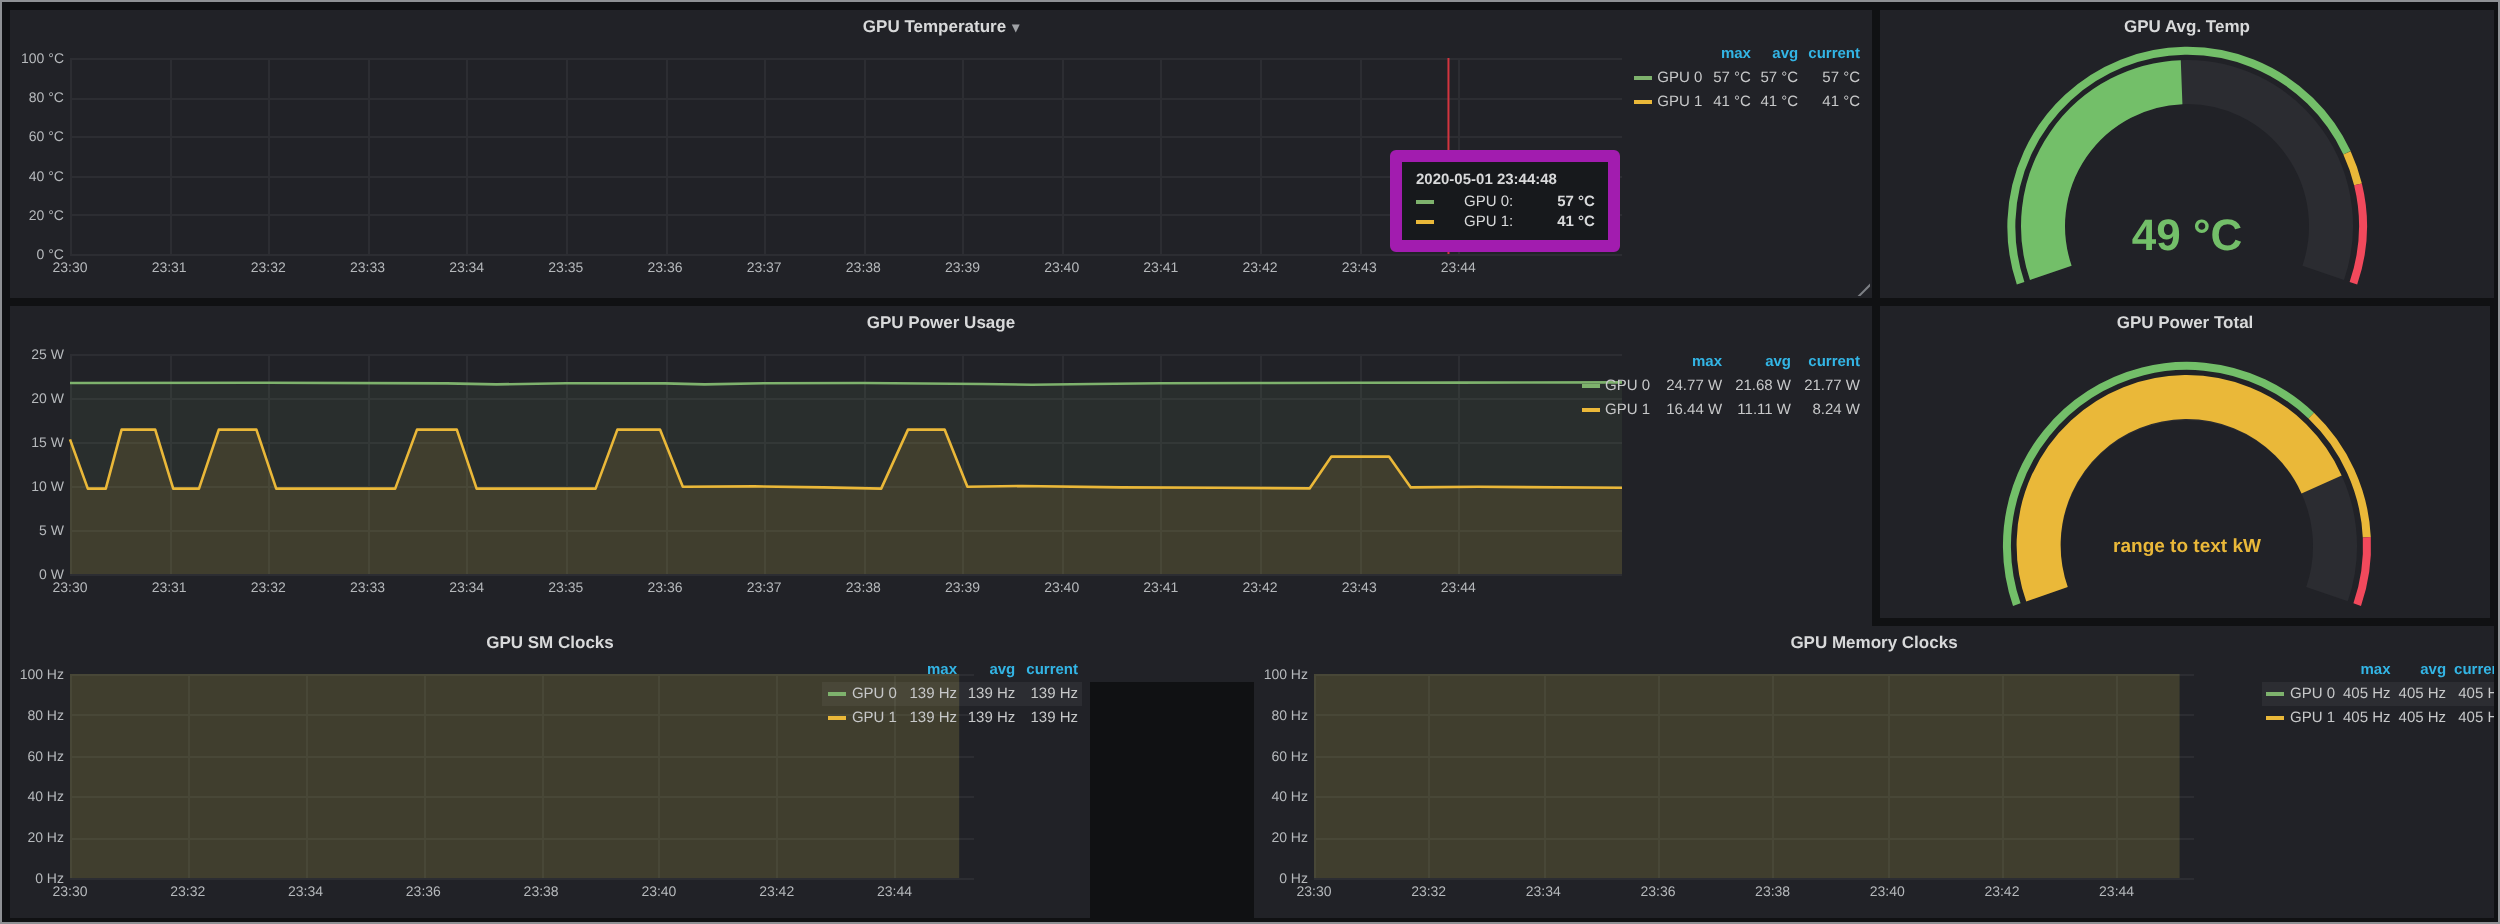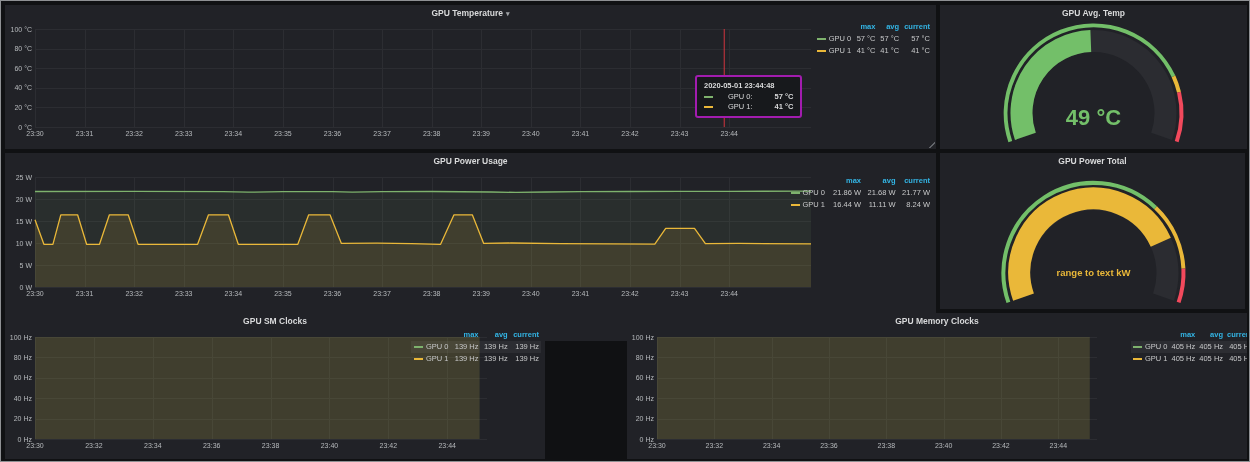--- a/index.html
+++ b/index.html
@@ -24,21 +24,21 @@
   #legend-power{right:4px;top:22px;width:145px;}
   #legend-sm{right:4px;top:16px;width:130px;}
   #legend-mem{right:4px;top:16px;width:112px;}
   .legend-table{width:100%;border-collapse:collapse;font-size:7.5px;color:#c7c8c9;}
   .legend-table td{padding:0 2px;text-align:right;white-space:nowrap;line-height:12px;}
   .legend-table td.ln{text-align:center;cursor:pointer;}
   .legend-table td.lh{font-weight:bold;cursor:pointer;}
   .legend-table tr.hl{background:rgba(255,255,255,0.05);}
   .sw{display:inline-block;width:9px;height:2px;margin-right:3px;vertical-align:middle;}
   .gauge{position:absolute;left:0;top:18px;right:0;bottom:0;}
-  .tooltip{position:absolute;left:690px;top:70px;background:#17191c;border:2px solid #a21caf;border-radius:3px;
+  .tooltip{position:absolute;left:690px;top:70px;background:#17191c;border:6px solid #a21caf;border-radius:3px;
     padding:4px 7px;font-size:7.5px;color:#d8d9da;z-index:5;min-width:62px;}
   .tt-time{font-weight:bold;margin-bottom:2px;white-space:nowrap;}
   .tt-row{display:flex;align-items:center;line-height:10px;white-space:nowrap;gap:12px;}
   .tt-dash{width:9px;height:2px;margin-right:3px;flex:0 0 auto;}
   .tt-val{font-weight:bold;margin-left:auto;padding-left:10px;}
   .resize-handle{position:absolute;right:1px;bottom:1px;width:7px;height:7px;overflow:hidden;cursor:se-resize;}
   .resize-handle::after{content:"";position:absolute;right:-3px;bottom:2px;width:12px;border-top:1px solid #7d8085;transform:rotate(-45deg);}
   svg{display:block;}
   svg text{font-family:"Liberation Sans",sans-serif;}
 </style>
@@ -220,21 +220,21 @@
         <table class="legend-table">
           <tbody>
             <tr>
               <td></td>
               <td class="lh" style="color: rgb(51, 181, 229);">max</td>
               <td class="lh" style="color: rgb(51, 181, 229);">avg</td>
               <td class="lh" style="color: rgb(51, 181, 229);">current</td>
             </tr>
             <tr>
               <td class="ln"><span class="sw" style="background: rgb(126, 178, 109);"></span>GPU 0</td>
-              <td>21.86 W</td>
+              <td>24.77 W</td>
               <td>21.68 W</td>
               <td>21.77 W</td>
             </tr>
             <tr>
               <td class="ln"><span class="sw" style="background: rgb(234, 184, 57);"></span>GPU 1</td>
               <td>16.44 W</td>
               <td>11.11 W</td>
               <td>8.24 W</td>
             </tr>
           </tbody>

